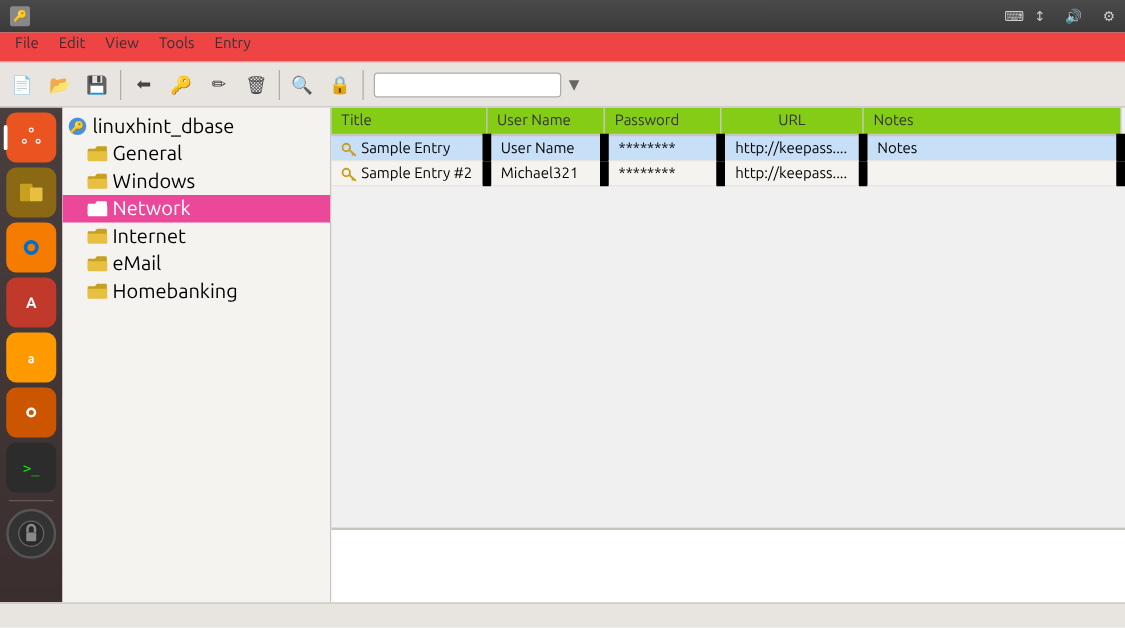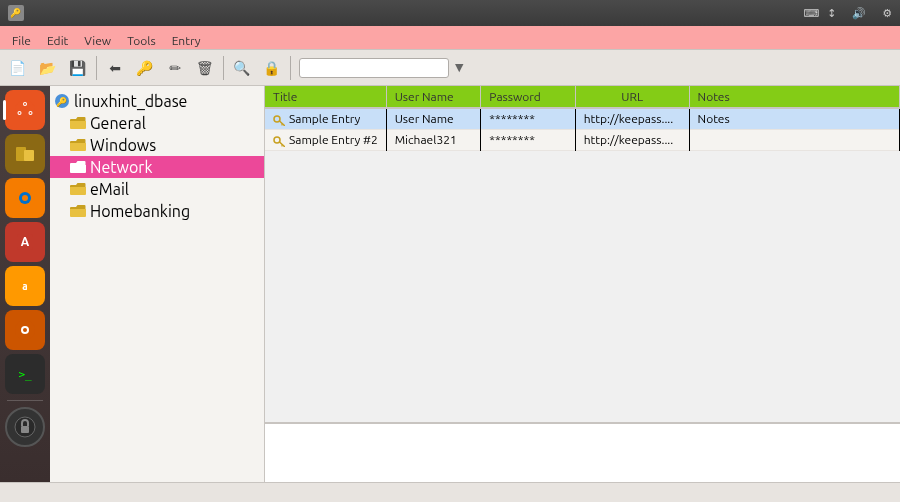--- a/index.html
+++ b/index.html
@@ -45,24 +45,24 @@
       width: 16px;
       height: 16px;
       background: #888;
       border-radius: 2px;
       display: flex; align-items: center; justify-content: center;
       font-size: 9px; color: white;
     }
 
     
     #menubar {
-      background: #fca5a5;
+      background: #ef4444;
       height: 24px;
       display: flex;
-      align-items: flex-end;
+      align-items: flex-start;
       padding: 0 4px;
       border-bottom: 1px solid #c8c4c0;
       flex-shrink: 0;
     }
     .menu-item {
       padding: 2px 8px;
       font-size: 12px;
       color: #333;
       cursor: pointer;
       border-radius: 2px;
@@ -225,21 +225,21 @@
       white-space: nowrap;
     }
     tbody tr {
       border-bottom: 1px solid #e8e4e0;
       background: white;
     }
     tbody tr:nth-child(even) { background: #f5f3f0; }
     tbody tr.selected { background: #c8dff8; }
     tbody td {
       padding: 3px 8px;
-      border-right: 1px solid #000000;
+      border-right: 7px solid #000000;
       white-space: nowrap;
     }
 
     
     #bottom-panel {
       height: 60px;
       background: white;
       border-top: 2px solid #c8c4c0;
       flex-shrink: 0;
     }
@@ -396,20 +396,30 @@
       </div>
       <div class="tree-item selected">
         <span class="tree-indent"></span>
     <span class="tree-icon folder-icon">
       <svg width="16" height="14" viewBox="0 0 16 14">
         <path d="M1 3 h5 l1.5 -2 h7 a1 1 0 0 1 1 1 v9 a1 1 0 0 1 -1 1 H1 a1 1 0 0 1 -1 -1 V4 a1 1 0 0 1 1 -1z" fill="#a0c4e8"></path>
         <path d="M0 5 h16 v7 a1 1 0 0 1 -1 1 H1 a1 1 0 0 1 -1 -1z" fill="#c8dff8"></path>
       </svg>
     </span>
     <span class="tree-label">Network</span>
+      </div>
+      <div class="tree-item">
+        <span class="tree-indent"></span>
+    <span class="tree-icon folder-icon">
+      <svg width="16" height="14" viewBox="0 0 16 14">
+        <path d="M1 3 h5 l1.5 -2 h7 a1 1 0 0 1 1 1 v9 a1 1 0 0 1 -1 1 H1 a1 1 0 0 1 -1 -1 V4 a1 1 0 0 1 1 -1z" fill="#c8a020"></path>
+        <path d="M0 5 h16 v7 a1 1 0 0 1 -1 1 H1 a1 1 0 0 1 -1 -1z" fill="#e8c040"></path>
+      </svg>
+    </span>
+    <span class="tree-label">Internet</span>
       </div>
       <div class="tree-item">
         <span class="tree-indent"></span>
     <span class="tree-icon folder-icon">
       <svg width="16" height="14" viewBox="0 0 16 14">
         <path d="M1 3 h5 l1.5 -2 h7 a1 1 0 0 1 1 1 v9 a1 1 0 0 1 -1 1 H1 a1 1 0 0 1 -1 -1 V4 a1 1 0 0 1 1 -1z" fill="#c8a020"></path>
         <path d="M0 5 h16 v7 a1 1 0 0 1 -1 1 H1 a1 1 0 0 1 -1 -1z" fill="#e8c040"></path>
       </svg>
     </span>
     <span class="tree-label">eMail</span>

